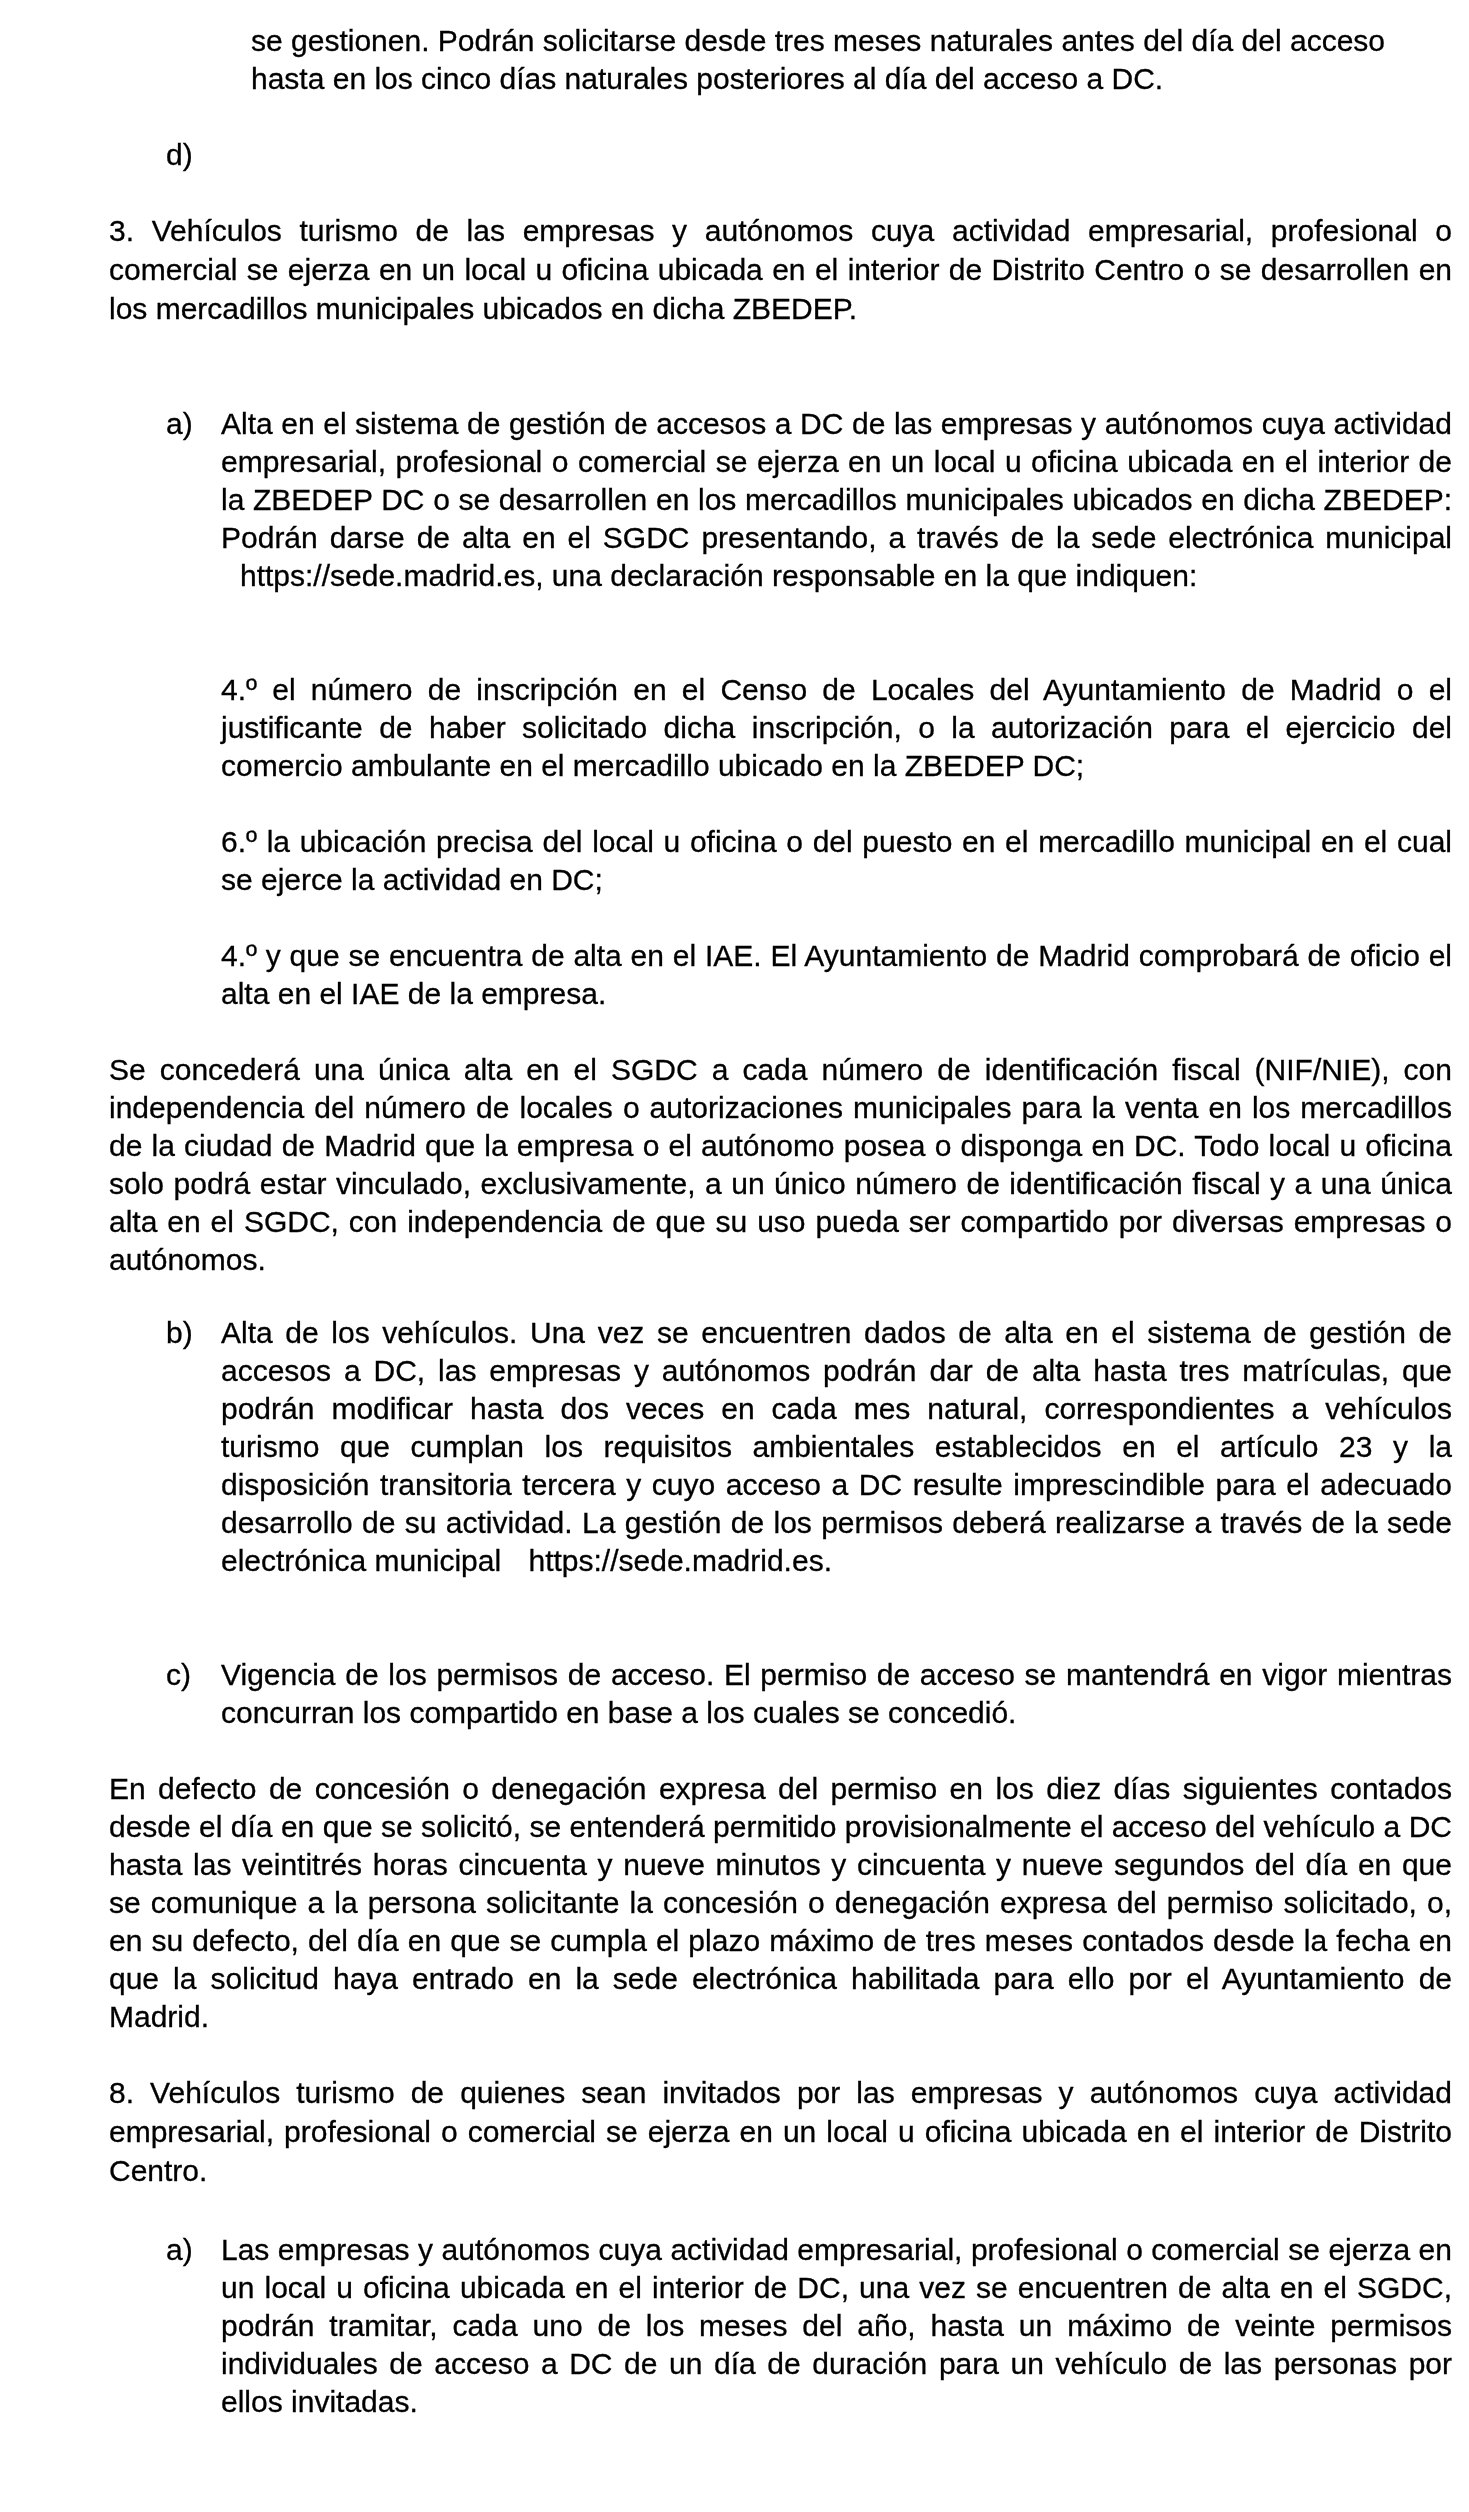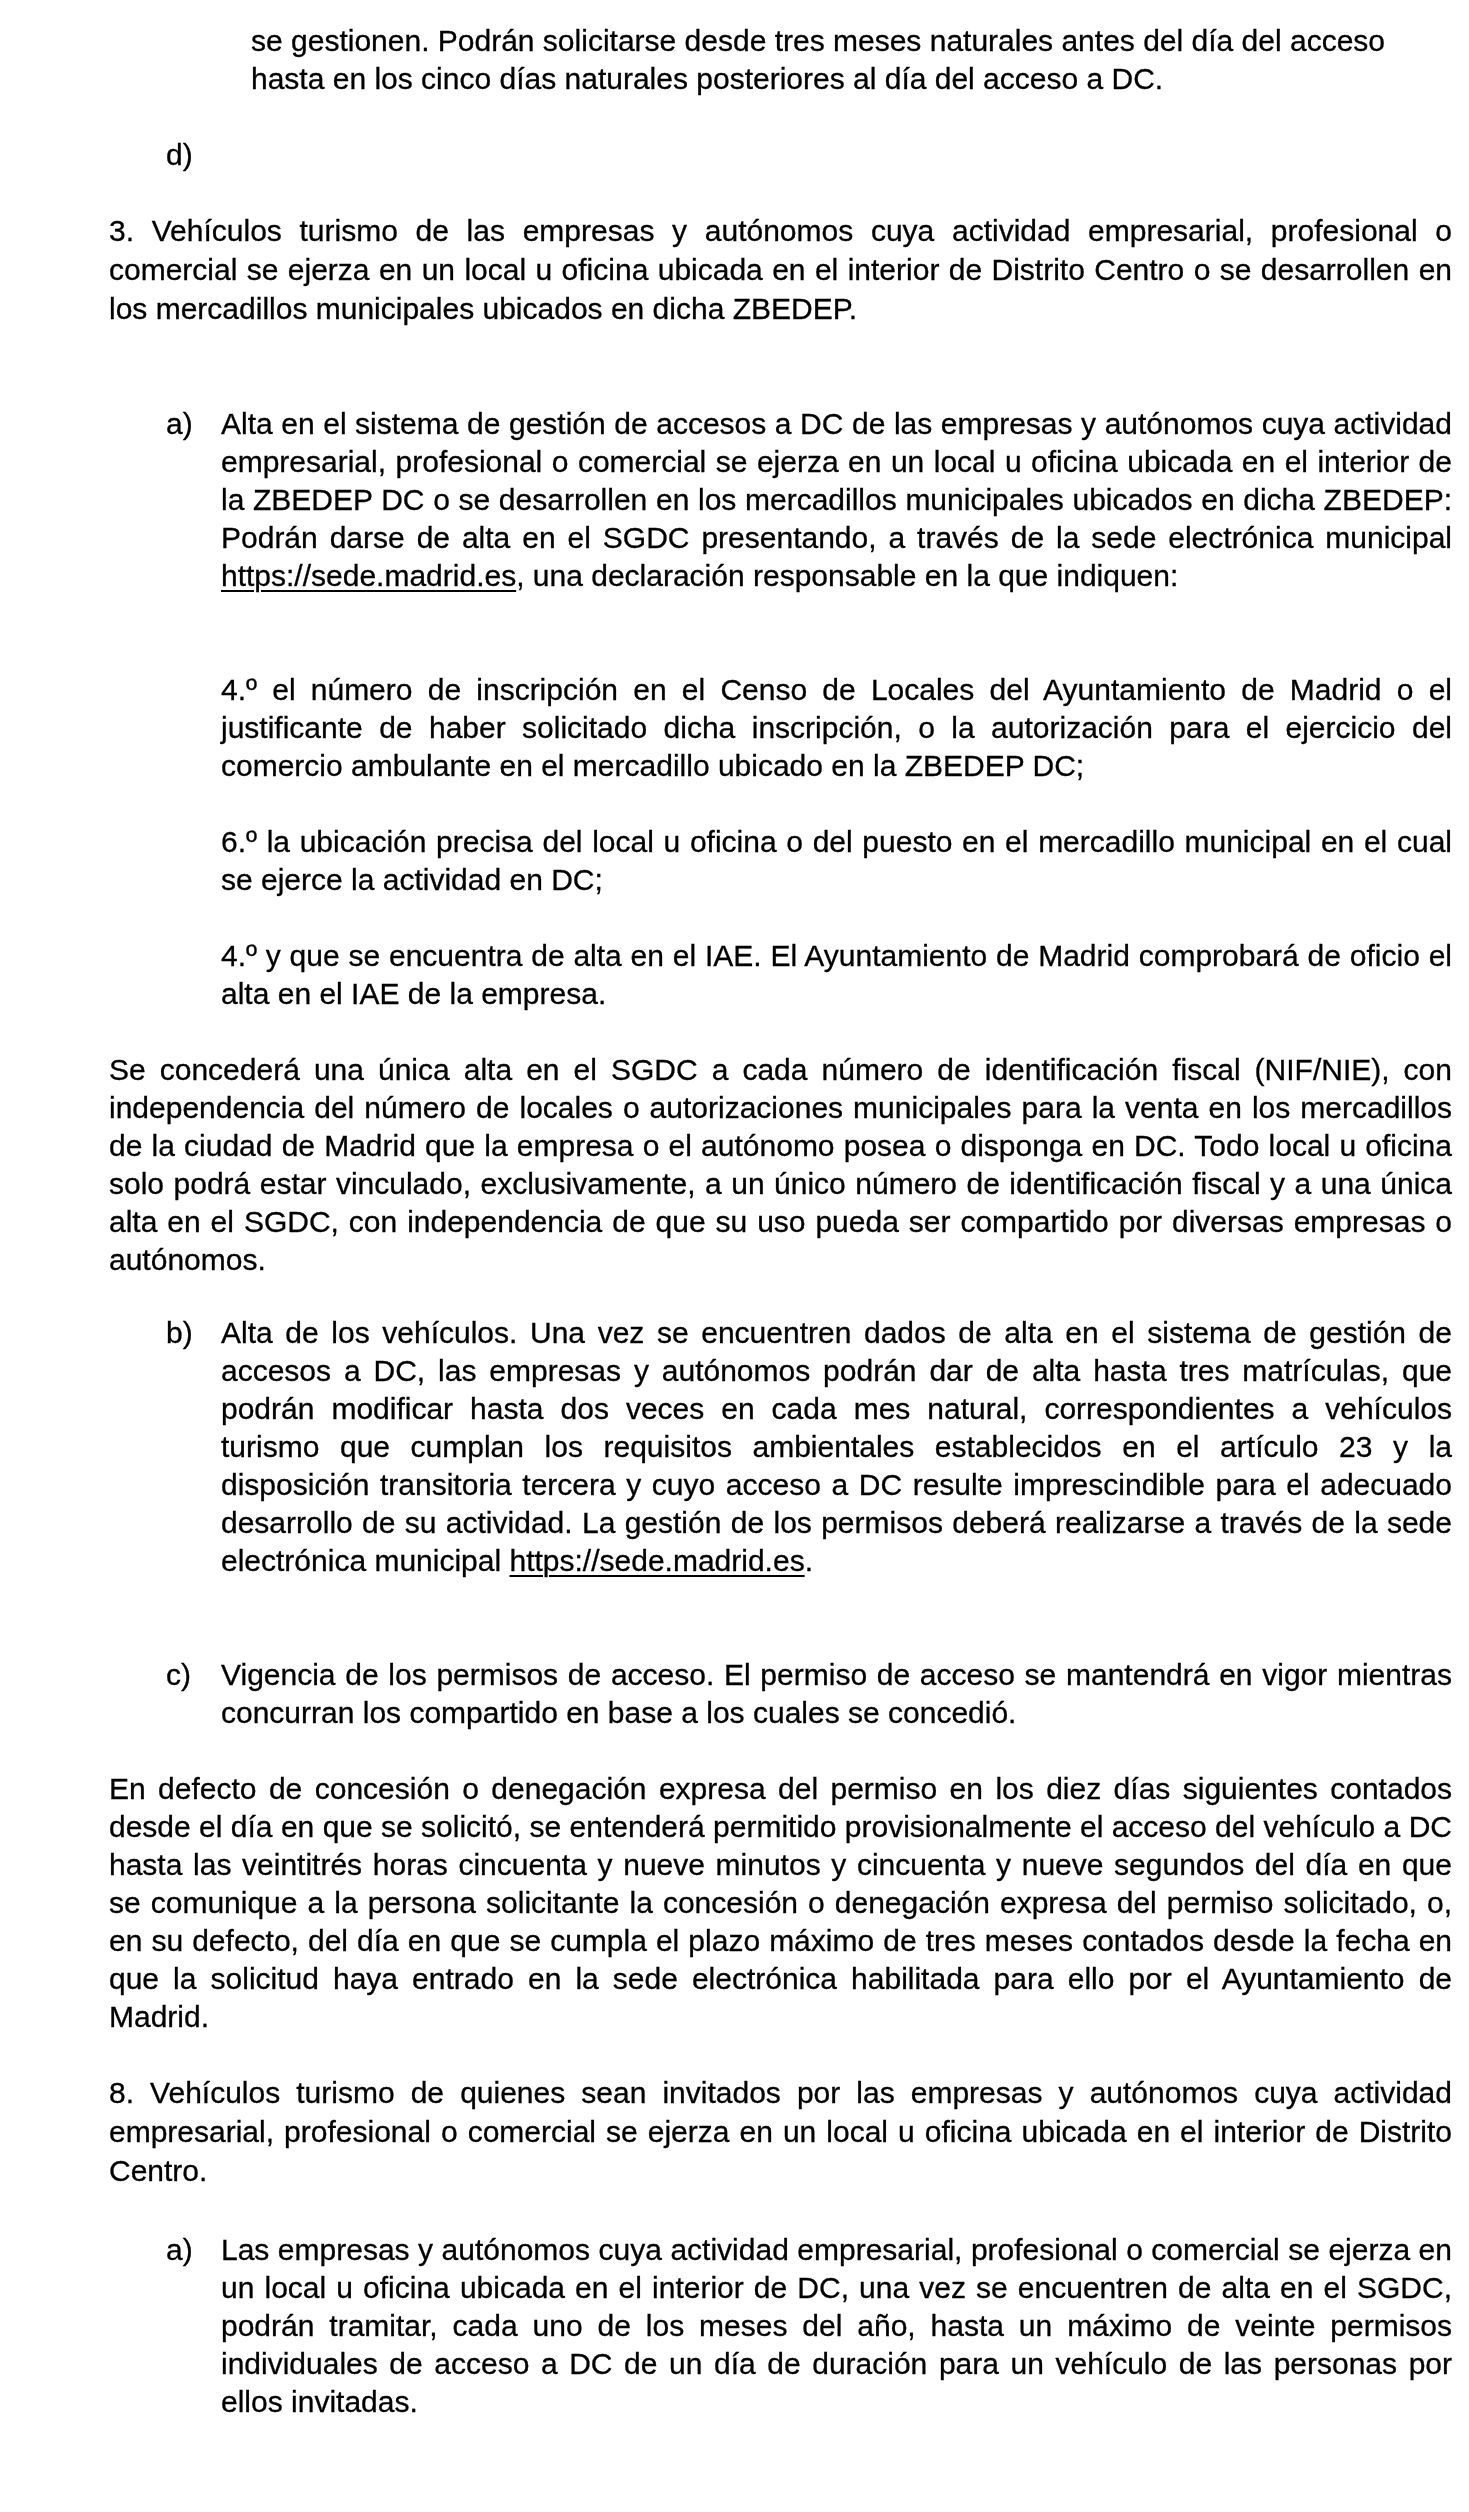--- a/index.html
+++ b/index.html
@@ -39,23 +39,23 @@
     top: 0;
     width: 52px;
     text-align: left;
   }
   .oneline {
     white-space: nowrap;
     text-align: left;
     width: 1312px;
   }
   .url {
-    text-decoration: underline;
     text-decoration-thickness: 2.2px;
     text-underline-offset: 4.4px;
+    margin-left: 19px;
   }
 </style>
 </head>
 <body>
 
 <div class="block p1" style="top:22px">se gestionen. Podrán solicitarse desde tres meses naturales antes del día del acceso hasta en los cinco días naturales posteriores al día del acceso a DC.</div>
 
 <div class="block indent item oneline" style="top:136px">
   <span class="label">d)</span>
 </div>

